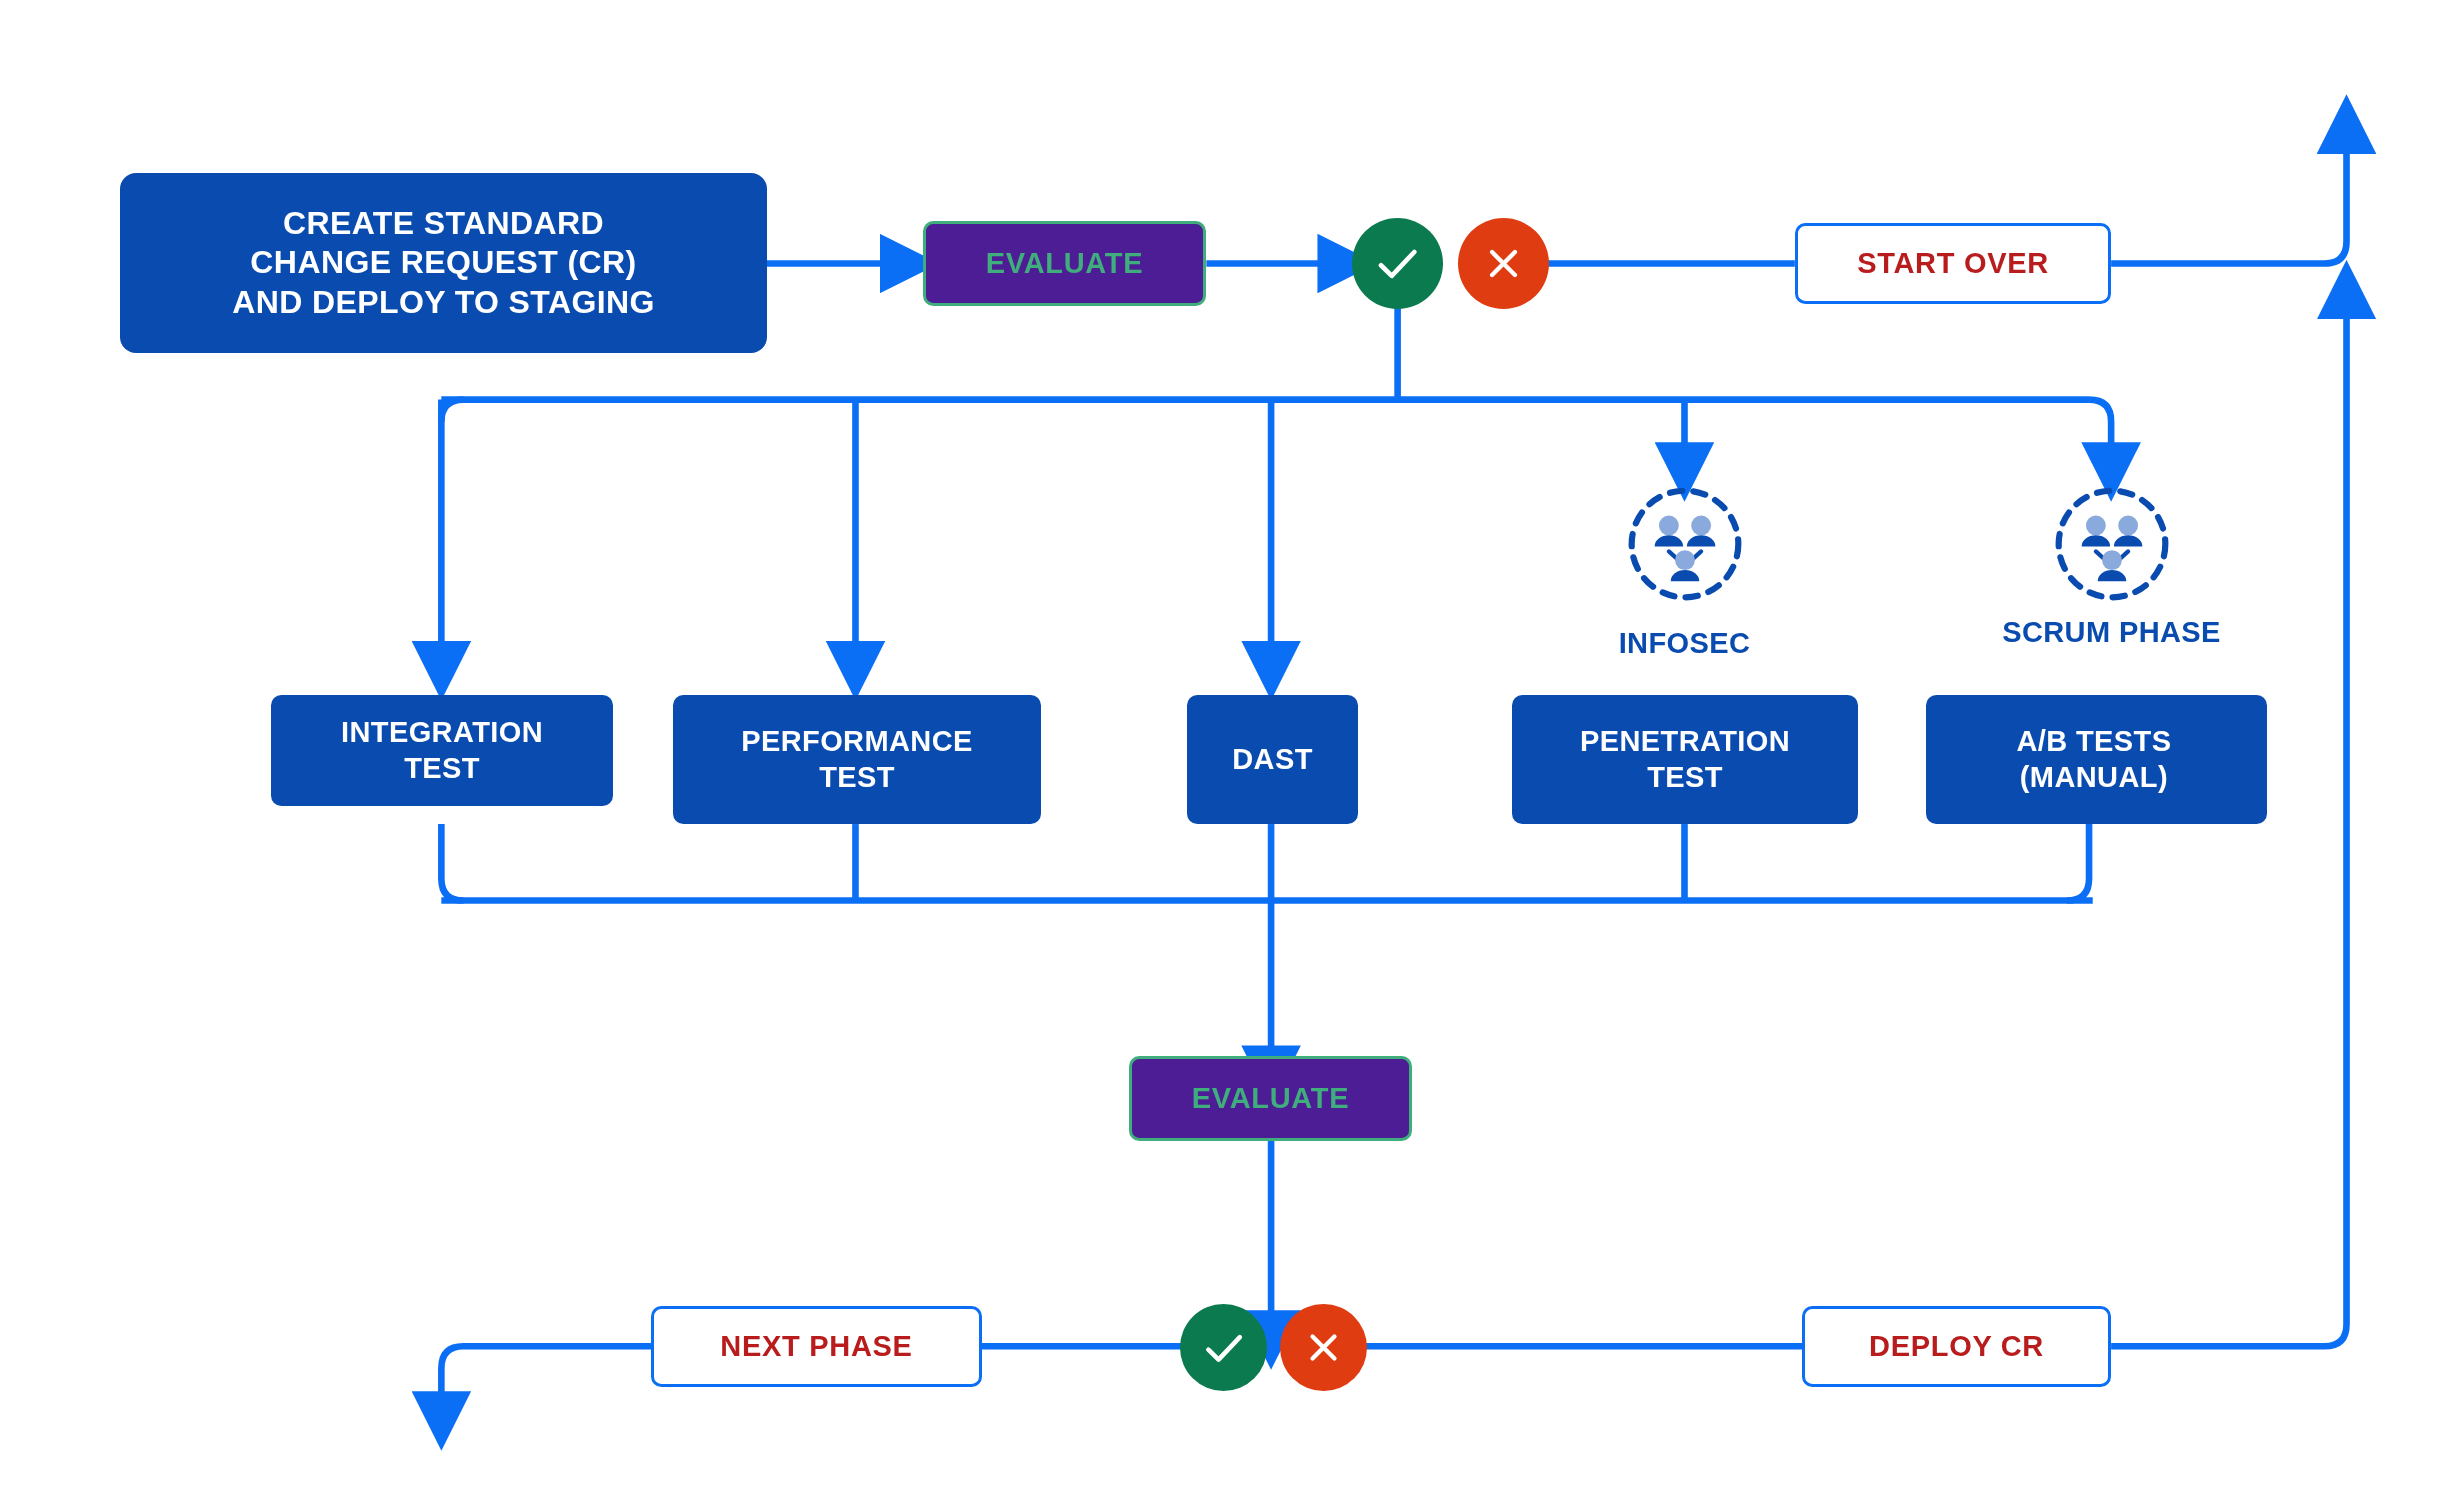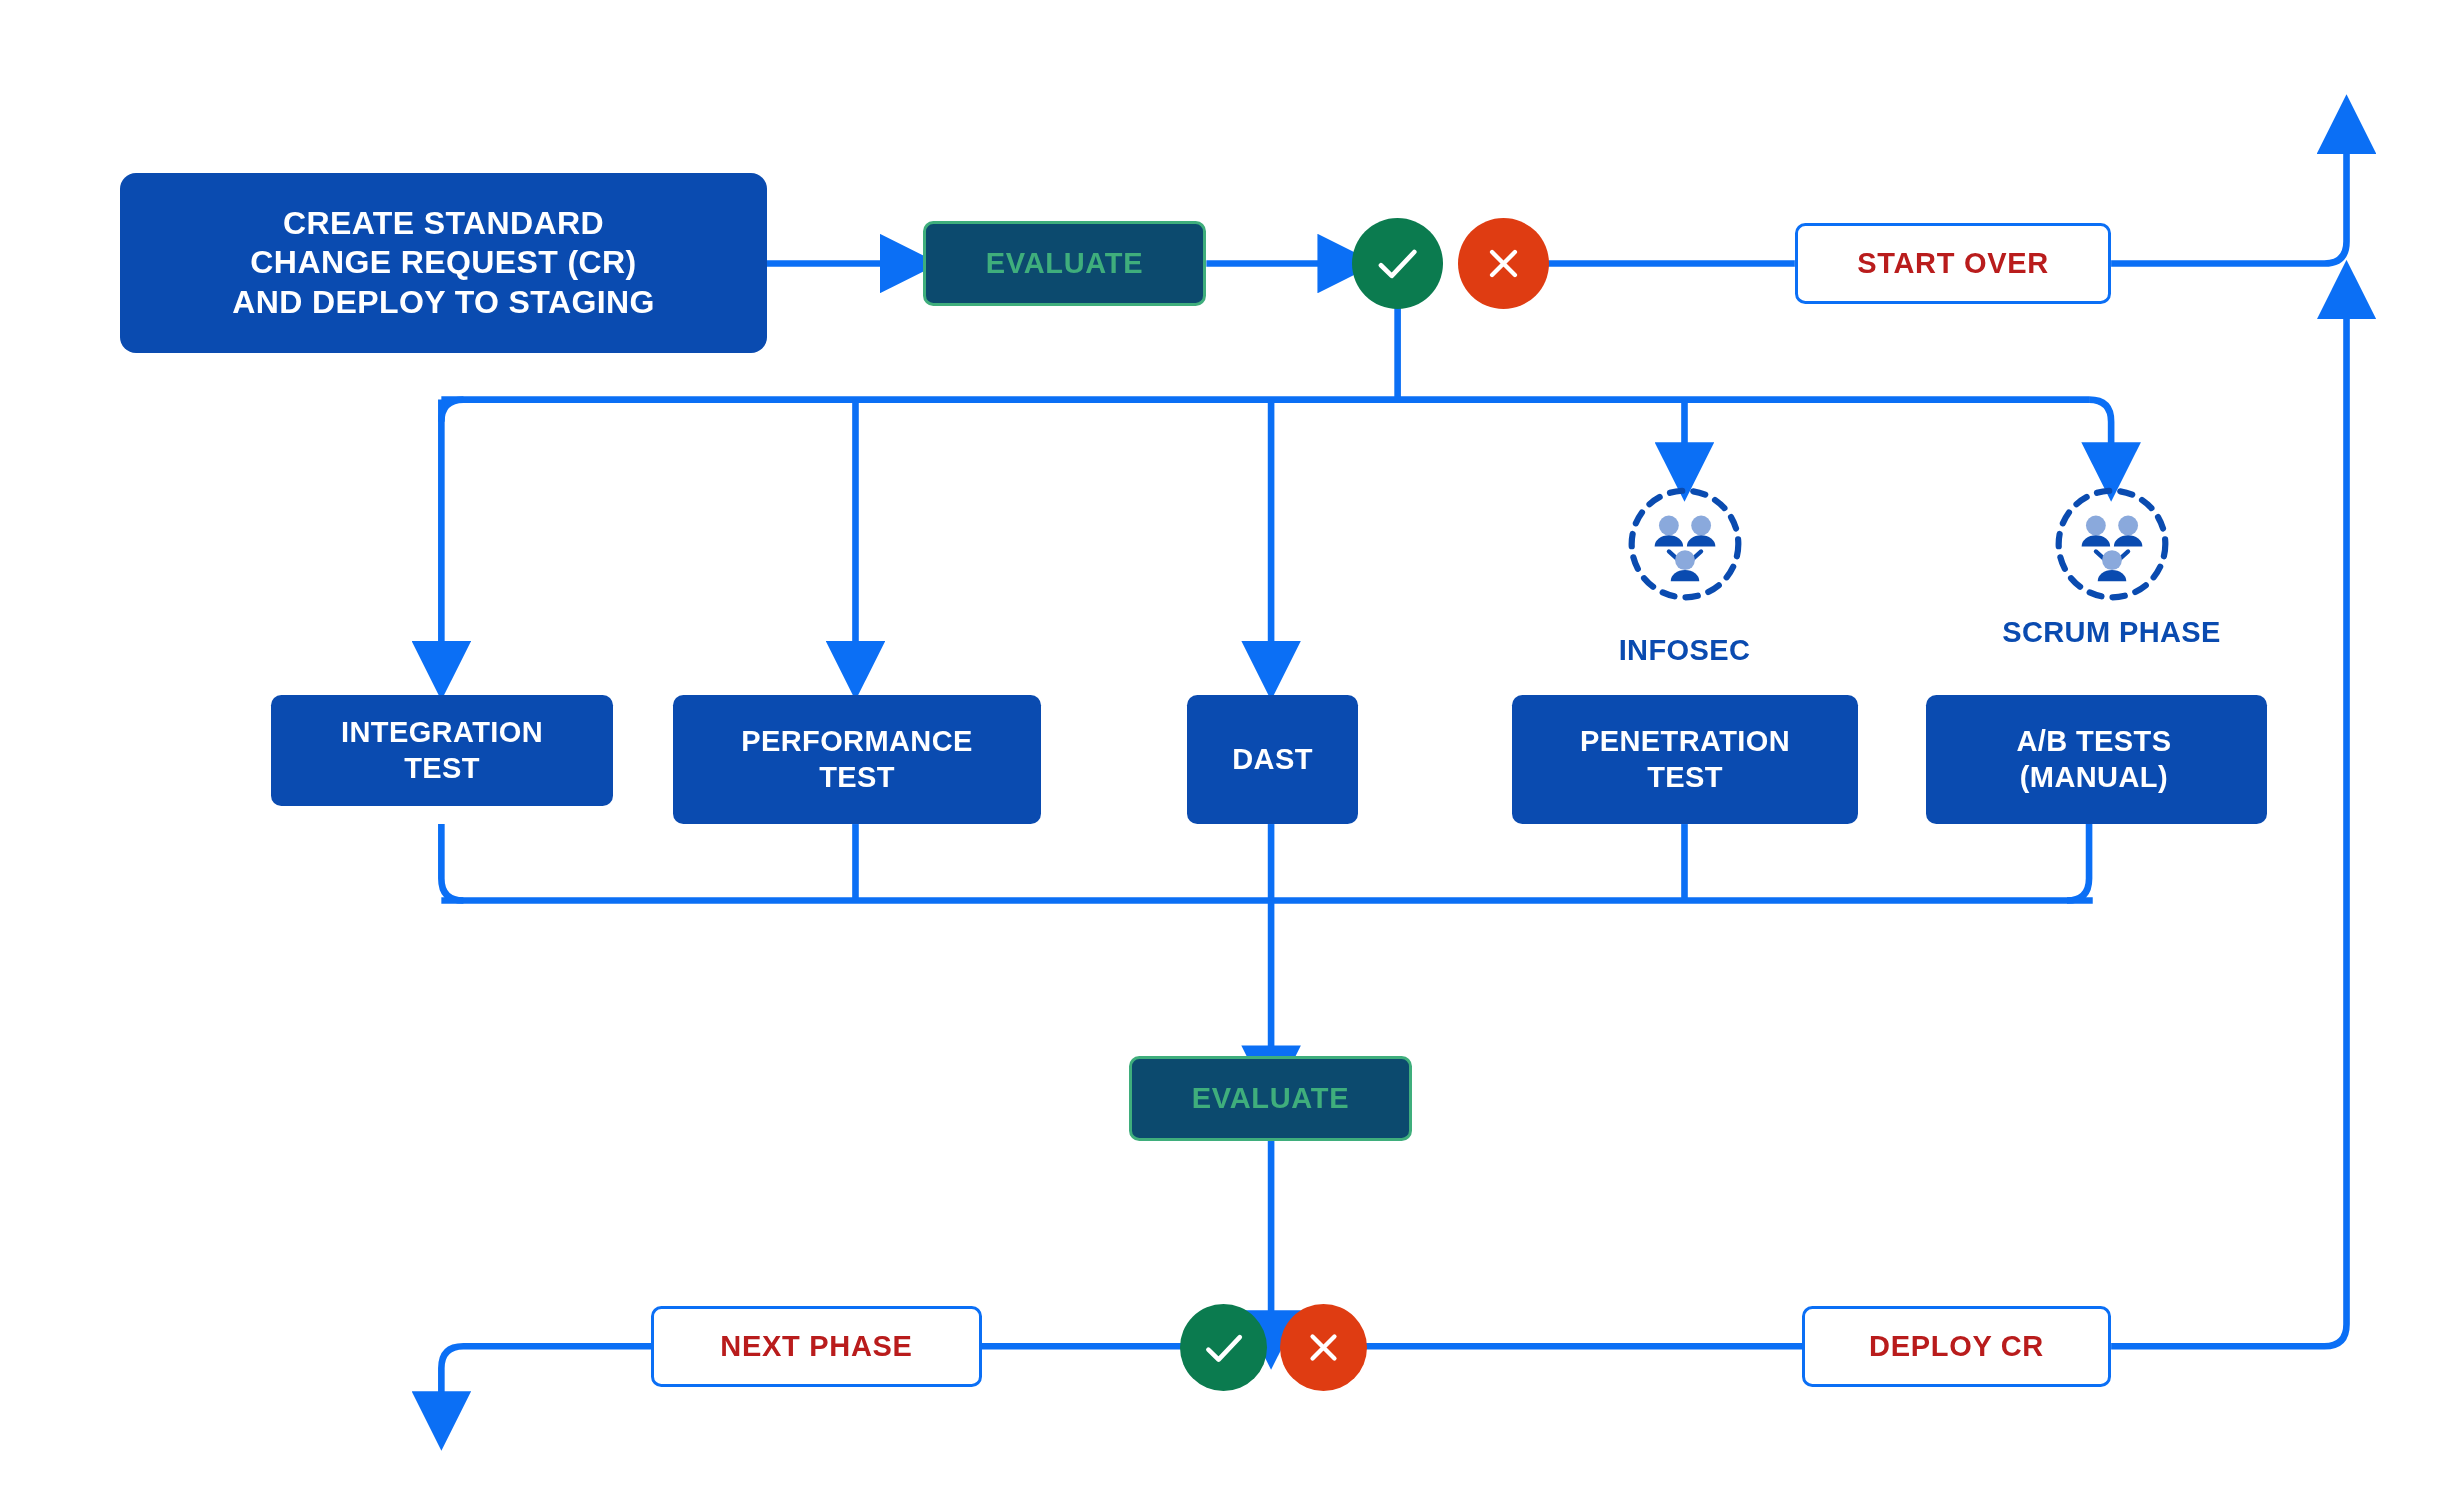--- a/index.html
+++ b/index.html
@@ -37,21 +37,21 @@
     background: #0A4BB0;
     color: #ffffff;
     border-radius: 10.3px;
     font-weight: bold;
     letter-spacing: 0.4px;
     line-height: 1.22;
     padding: 7.4px 13.2px;
   }
   
   .box-eval {
-    background: #0c4a6e;
+    background: #4c1d95;
     border: 3.7px solid #3FAE7C;
     color: #3FAE7C;
     border-radius: 10.3px;
     font-weight: bold;
     letter-spacing: 0.7px;
     line-height: 1.2;
   }
   
   .box-outline {
     background: #ffffff;
@@ -183,21 +183,21 @@
         <g>
           <circle cx="63" cy="35" r="8" fill="#8AA9DC"></circle>
           <path d="M51.5 52 a11.5 9 0 0 1 23 0 z" fill="#0A4BB0"></path>
         </g>
         <g>
           <circle cx="50" cy="63" r="8" fill="#8AA9DC"></circle>
           <path d="M38.5 80 a11.5 9 0 0 1 23 0 z" fill="#0A4BB0"></path>
         </g>
       </svg>
     </div>
-    <div class="actor-label t54" style="margin-top:25px;">INFOSEC</div>
+    <div class="actor-label t54" style="margin-top:18px;">INFOSEC</div>
   </div>
 
   <div class="actor" style="left:2038px; top:482px; width:147px;">
     <div class="actor-icon">
       <svg width="124" height="124" viewBox="0 0 100 100" aria-hidden="true">
         <circle cx="50" cy="50" r="43" fill="none" stroke="#0A4BB0" stroke-width="5" stroke-linecap="round" stroke-dasharray="10 9"></circle>
         <line x1="37" y1="56" x2="47" y2="65" stroke="#0A4BB0" stroke-width="3.4" stroke-linecap="round"></line>
         <line x1="63" y1="56" x2="53" y2="65" stroke="#0A4BB0" stroke-width="3.4" stroke-linecap="round"></line>
         <g>
           <circle cx="37" cy="35" r="8" fill="#8AA9DC"></circle>

